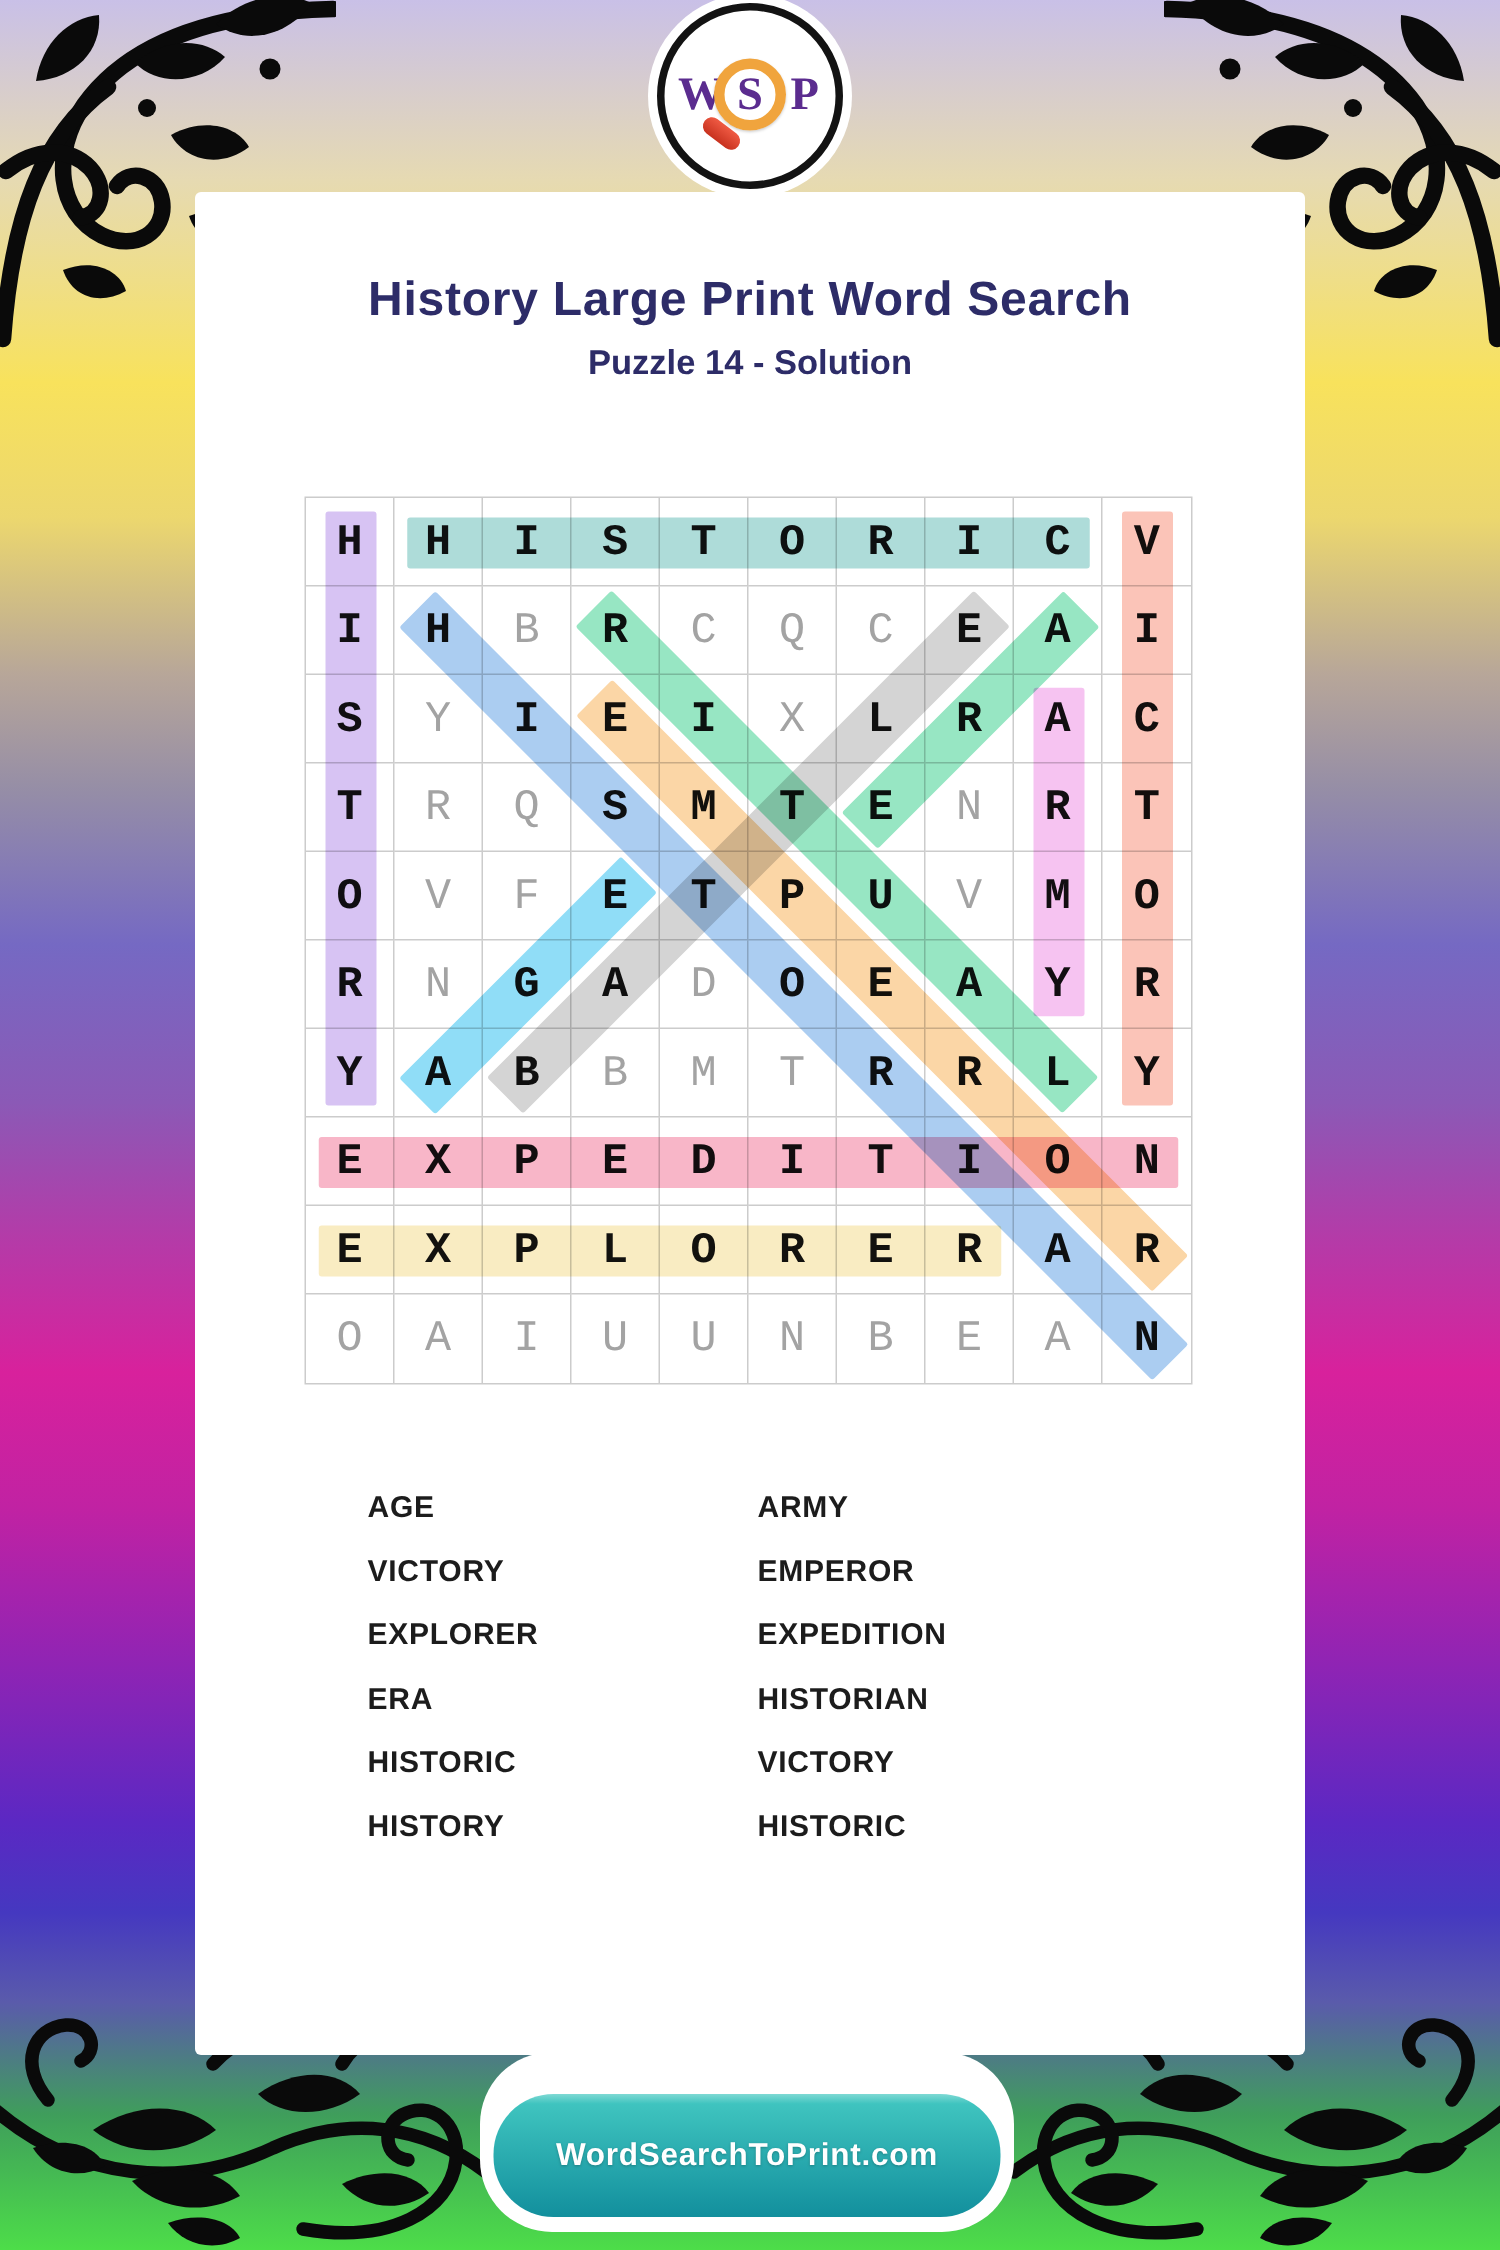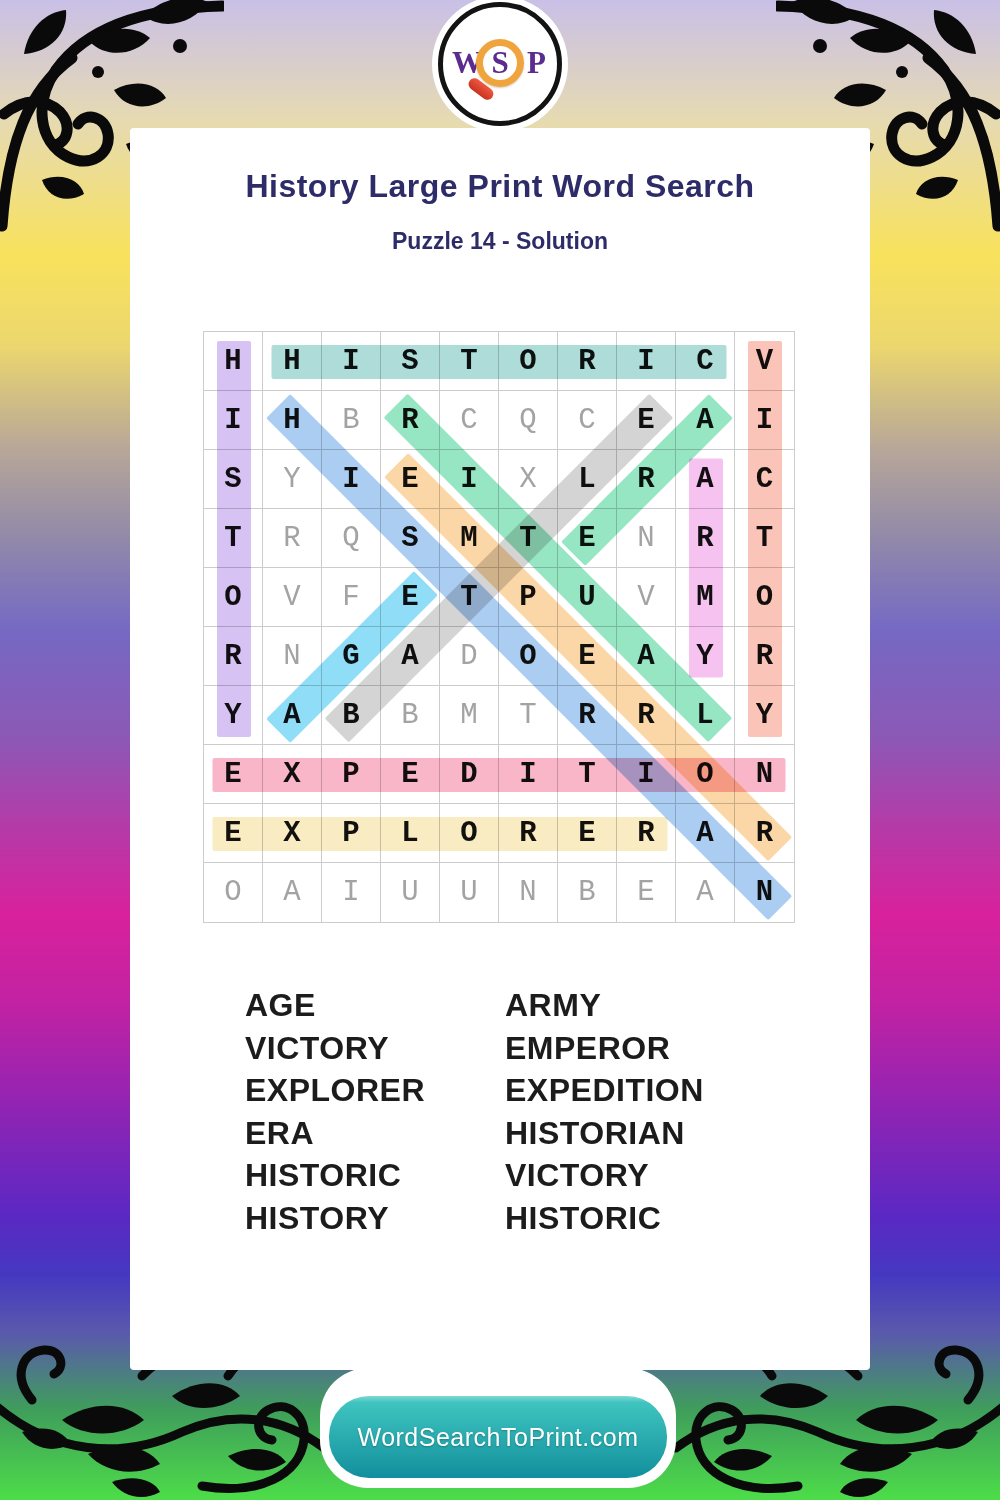--- a/index.html
+++ b/index.html
@@ -21,47 +21,47 @@
         display:flex;align-items:center;justify-content:center;}
   .logo-letters{position:relative;width:100%;height:100%;font-family:"Liberation Serif",serif;font-weight:bold;}
   .l-w,.l-s,.l-p{position:absolute;top:50%;transform:translateY(-54%);font-size:31px;color:var(--logo-purple);}
   .l-w{left:9px;} .l-p{right:11px;} .l-s{left:50%;transform:translate(-50%,-54%);z-index:2;}
   .mag-ring{position:absolute;left:50%;top:50%;transform:translate(-50%,-52%);width:34px;height:34px;
         border:7px solid var(--mag-orange);border-radius:50%;z-index:1;
         box-shadow:inset 0 2px 3px rgba(255,255,255,.8), 0 1px 2px rgba(0,0,0,.2);}
   .mag-handle{position:absolute;left:24px;top:76px;width:28px;height:12px;border-radius:7px;
         background:linear-gradient(180deg,#ef5a43,var(--mag-red));transform:rotate(37deg);z-index:0;}
 
-  .title{position:absolute;z-index:3;left:0;right:0;top:165px;margin:3px;text-align:center;
+  .title{position:absolute;z-index:3;left:0;right:0;top:165px;margin:16px;text-align:center;
          font-size:32px;font-weight:bold;color:var(--navy);letter-spacing:.5px;}
   .subtitle{position:absolute;z-index:3;left:0;right:0;top:216px;margin:12px;text-align:center;
          font-size:23px;font-weight:bold;color:var(--navy);}
 
   .grid{position:absolute;z-index:3;left:203px;top:331px;width:592px;height:592px;
         background:#fff;border:1px solid var(--grid-line);box-sizing:border-box;}
   .cells{position:absolute;inset:0;display:grid;grid-template-columns:repeat(10,59px);grid-template-rows:repeat(10,59px);}
   .cell{box-sizing:border-box;border-right:1px solid var(--grid-line);border-bottom:1px solid var(--grid-line);
         display:flex;align-items:center;justify-content:center;
         font-family:"Liberation Mono",monospace;font-size:29px;color:var(--filler);}
   .cell:nth-child(10n){border-right:none;}
   .cell:nth-child(n+91){border-bottom:none;}
   .cell.solved{font-weight:bold;color:var(--solved);}
   .hls{position:absolute;inset:0;pointer-events:none;}
   .band{position:absolute;height:34px;border-radius:2px;mix-blend-mode:multiply;}
 
   .words{position:absolute;z-index:3;left:245px;top:984px;width:520px;display:flex;}
   .wcol{list-style:none;margin:0;padding:0;width:325px;}
-  .wcol li{font-size:32px;font-weight:bold;color:#1c1c1c;line-height:42.5px;letter-spacing:.5px;}
+  .wcol li{font-size:20px;font-weight:bold;color:#1c1c1c;line-height:42.5px;letter-spacing:.5px;}
 
   .btn-halo{position:absolute;z-index:5;left:320px;top:1368px;width:356px;height:120px;
         background:#ffffff;border-radius:48px;cursor:pointer;}
   .btn{position:absolute;left:9px;top:28px;right:9px;bottom:10px;border-radius:40px;
         background:linear-gradient(180deg,#7fd9d4 0%,var(--teal-top) 8%,var(--teal-bottom) 100%);
         display:flex;align-items:center;justify-content:center;}
-  .btn span{color:#ffffff;font-size:25px;font-weight:normal;letter-spacing:.5px;text-shadow:0 1px 2px rgba(0,0,0,.25);}
+  .btn span{color:#ffffff;font-size:21px;font-weight:bold;letter-spacing:.5px;text-shadow:0 1px 2px rgba(0,0,0,.25);}
   .flo{fill:none;stroke:#0a0a0a;stroke-linecap:round;}
 </style>
 </head>
 <body>
 
 <svg width="0" height="0" style="position:absolute">
   <defs>
     <g id="flo-top">
       <g class="flo" stroke-width="11">
         <path d="M228,12 C150,14 92,34 62,76 C40,108 44,148 74,163 C97,174 117,160 114,140 C111,122 92,118 84,130"></path>

